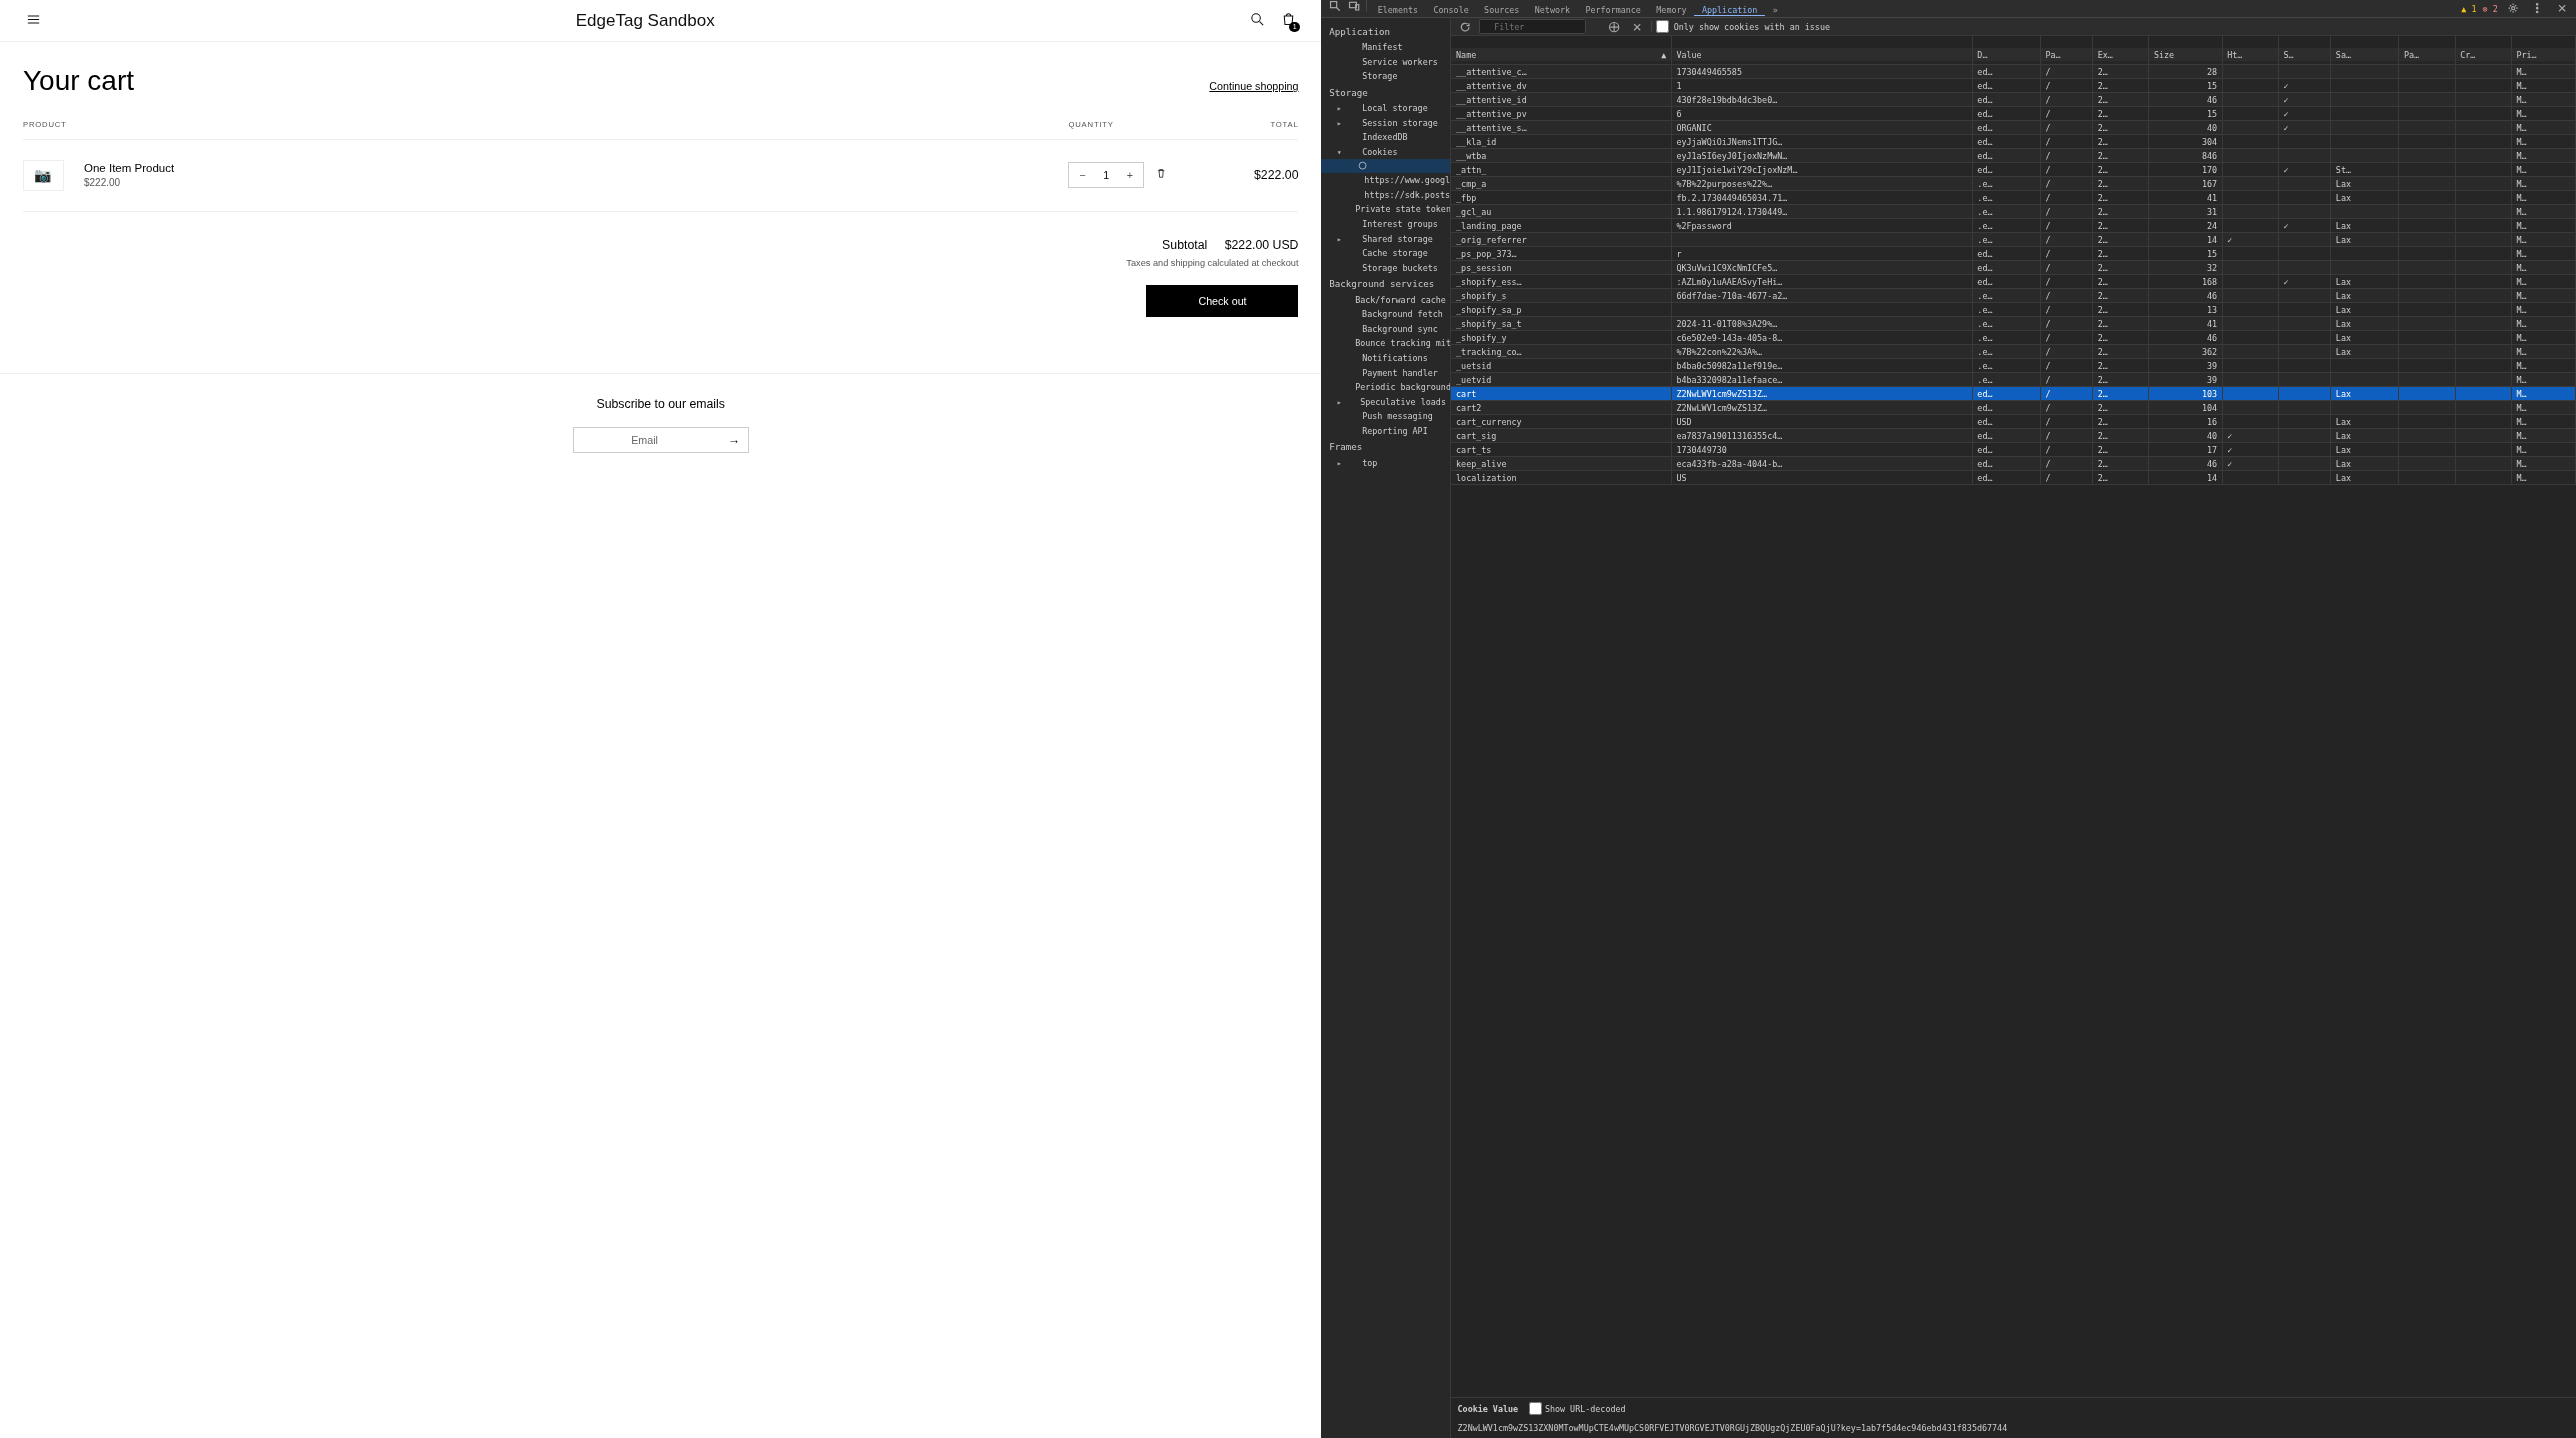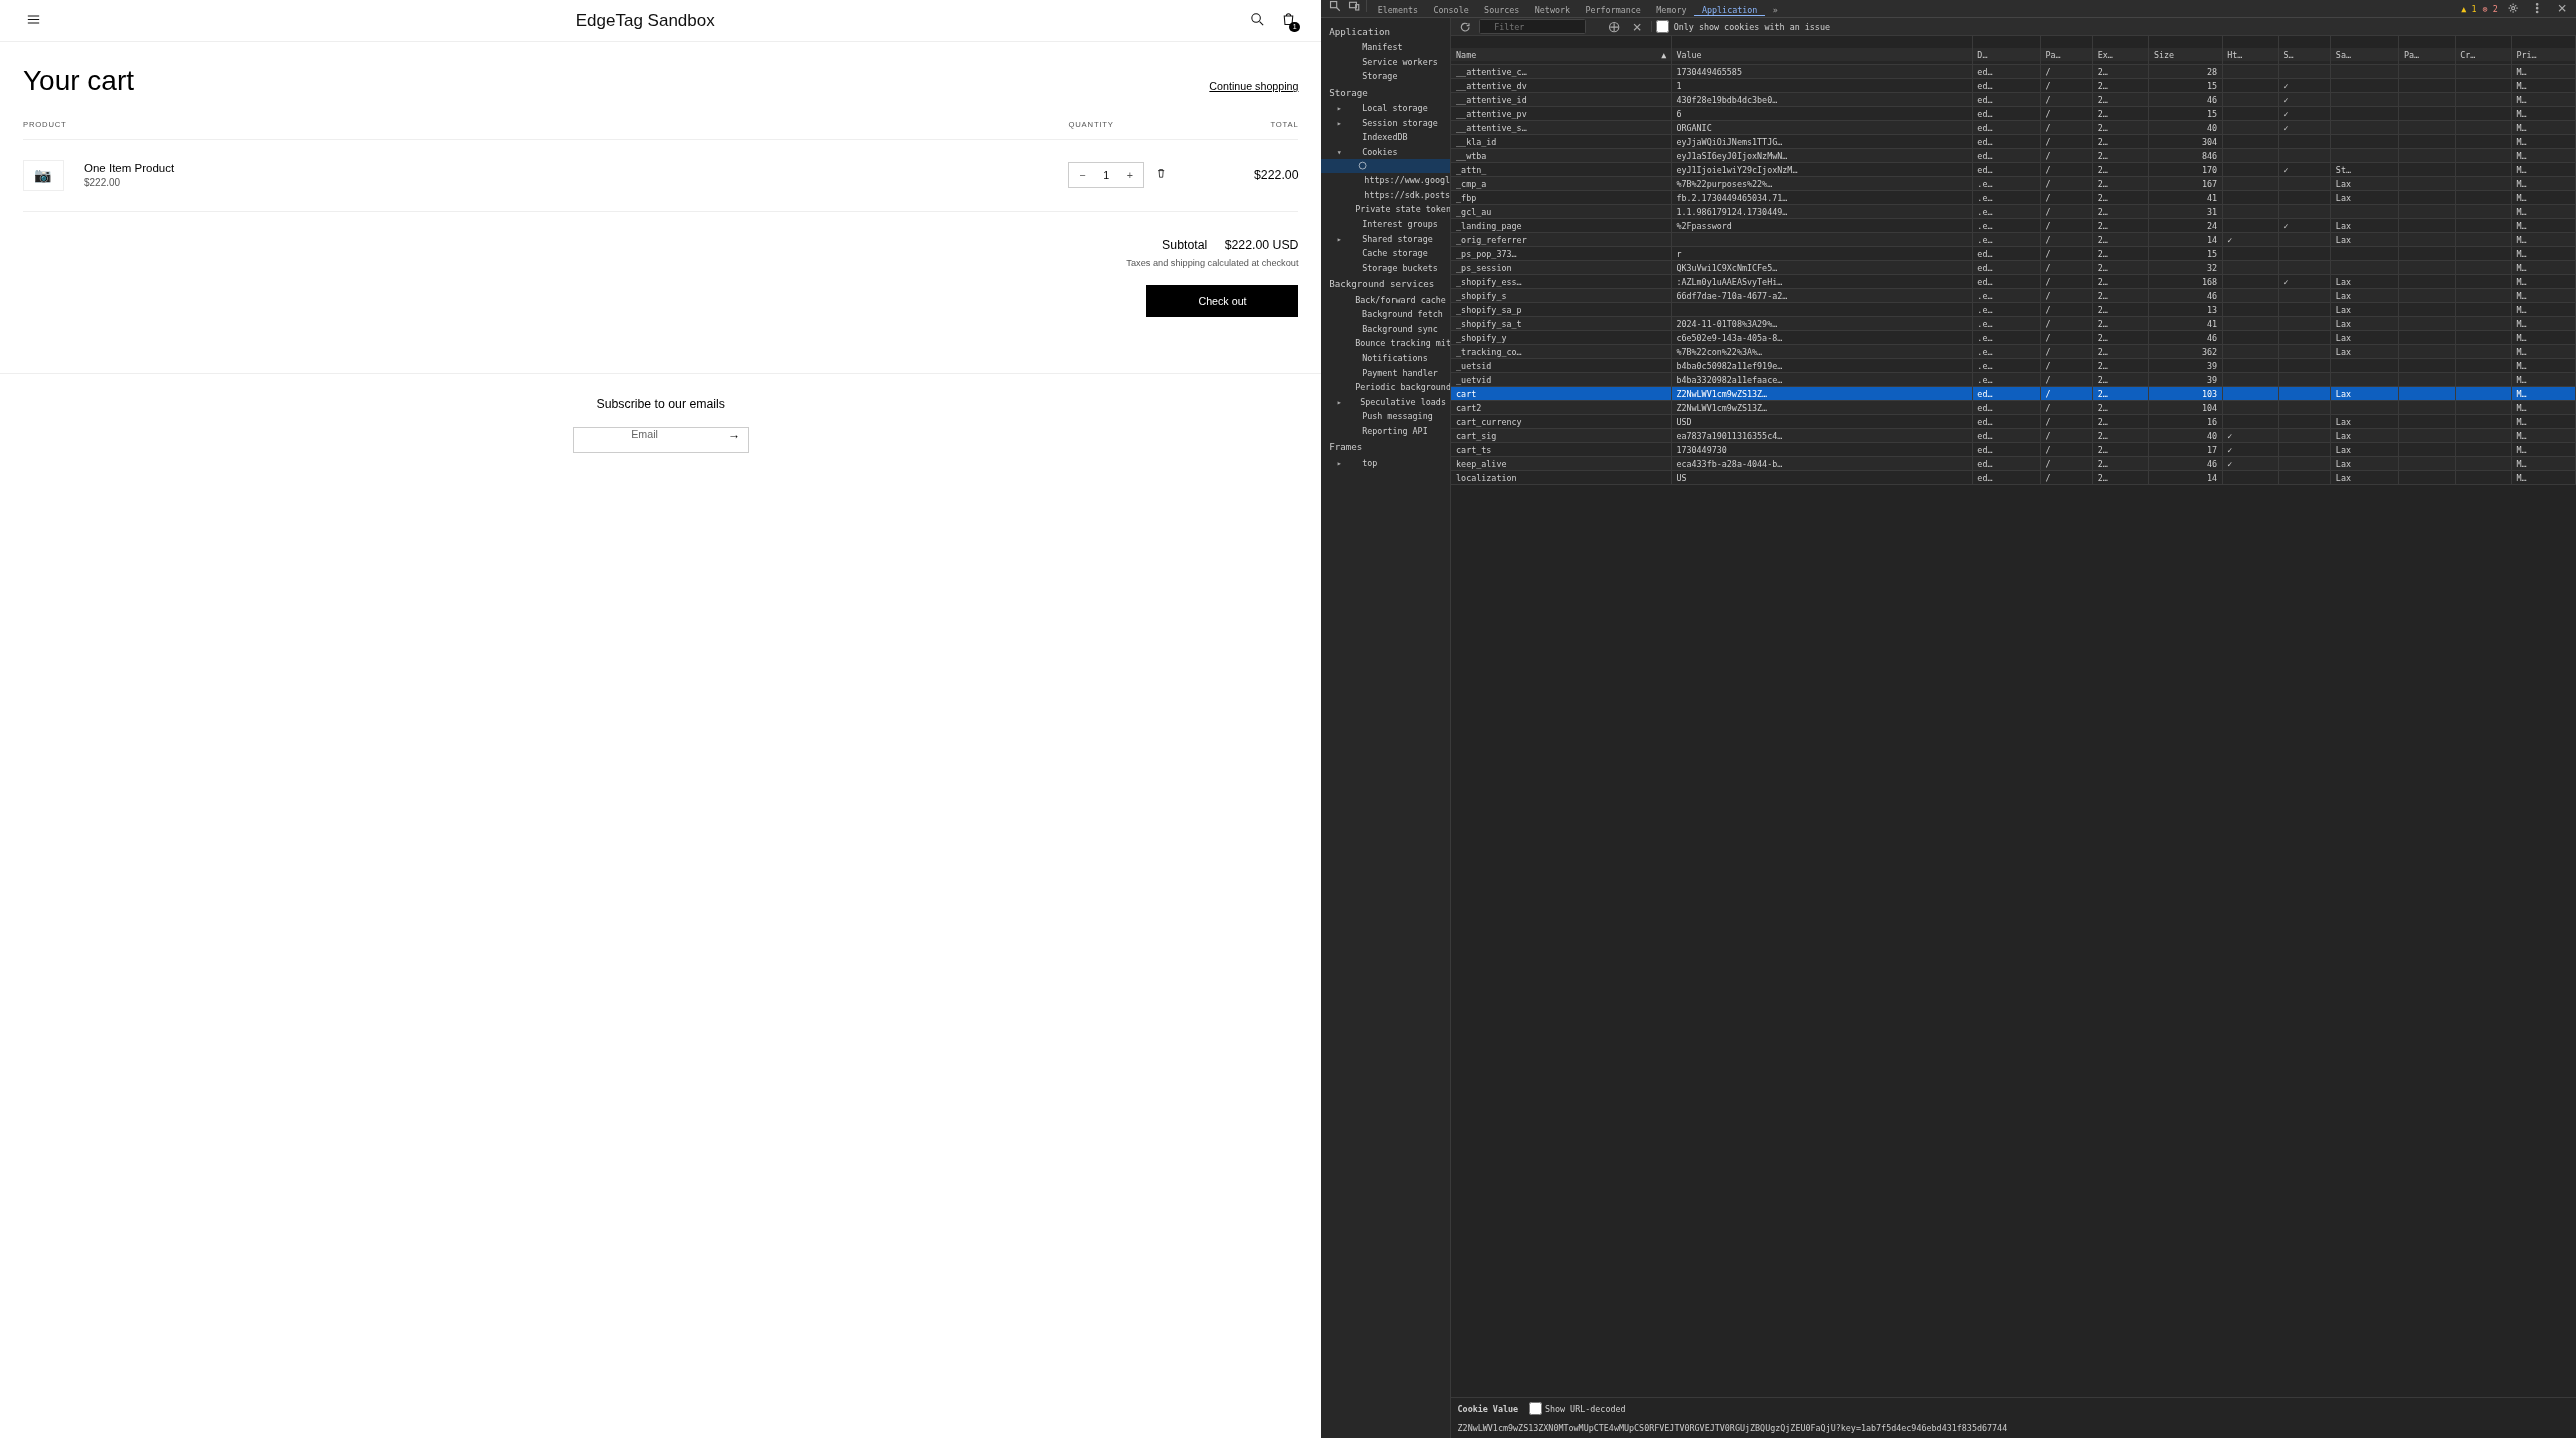--- a/index.html
+++ b/index.html
@@ -53,21 +53,21 @@
     .tax-note { font-size: 9.2px; color: #555; margin-top: 6.1px; }
     .checkout-btn {
       width: 152px; background: #000; color: #fff; border: none;
       padding: 10px 0; font-size: 10.7px; margin: 17px 0 46px auto; display: block; cursor: pointer;
     }
     .store-divider { border-top: 0.8px solid #eee; }
     .subscribe { text-align: center; padding: 23px 0 46px; }
     .subscribe-title { font-size: 12.3px; margin-bottom: 15.3px; }
     .email-box {
       display: inline-flex; border: 0.8px solid #ccc; width: 176px; height: 26px;
-      align-items: flex-start; padding: 0 7.7px; gap: 20px;
+      align-items: center; padding: 0 7.7px; gap: 20px;
     }
     .email-label { flex: 1; font-size: 10.7px; color: #666; }
 
     
     .devtools { flex: 1; background: #242424; color: #cfcfcf; font-family: Menlo, Consolas, monospace; font-size: 8.4px; display: flex; flex-direction: column; }
     .dt-tabs { display: flex; background: #2d2d2d; border-bottom: 0.8px solid #444; height: 18px; padding: 0 4.6px; }
     .dt-ic { width: 12.3px; height: 12.3px; margin: 0 3.1px; fill: none; stroke: #aaa; stroke-width:1.5; cursor:pointer;}
     .dt-tab { padding: 0 7.7px; line-height: 20px; color: #aaa; cursor: pointer; }
     .dt-tab.active { color: #8ab4f8; border-bottom: 1.5px solid #8ab4f8; }
     .dt-tabs-right { margin-left: auto; display: flex; align-items: center; gap: 6.1px; }

